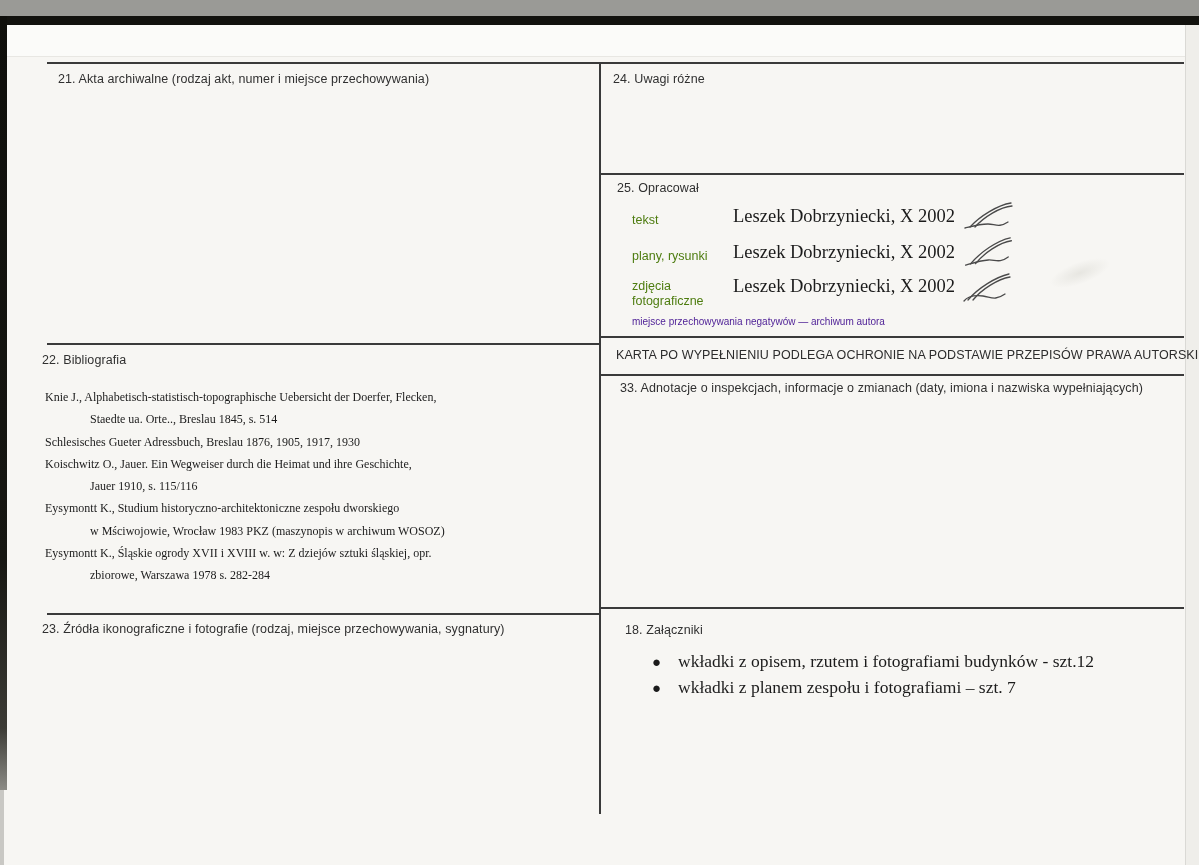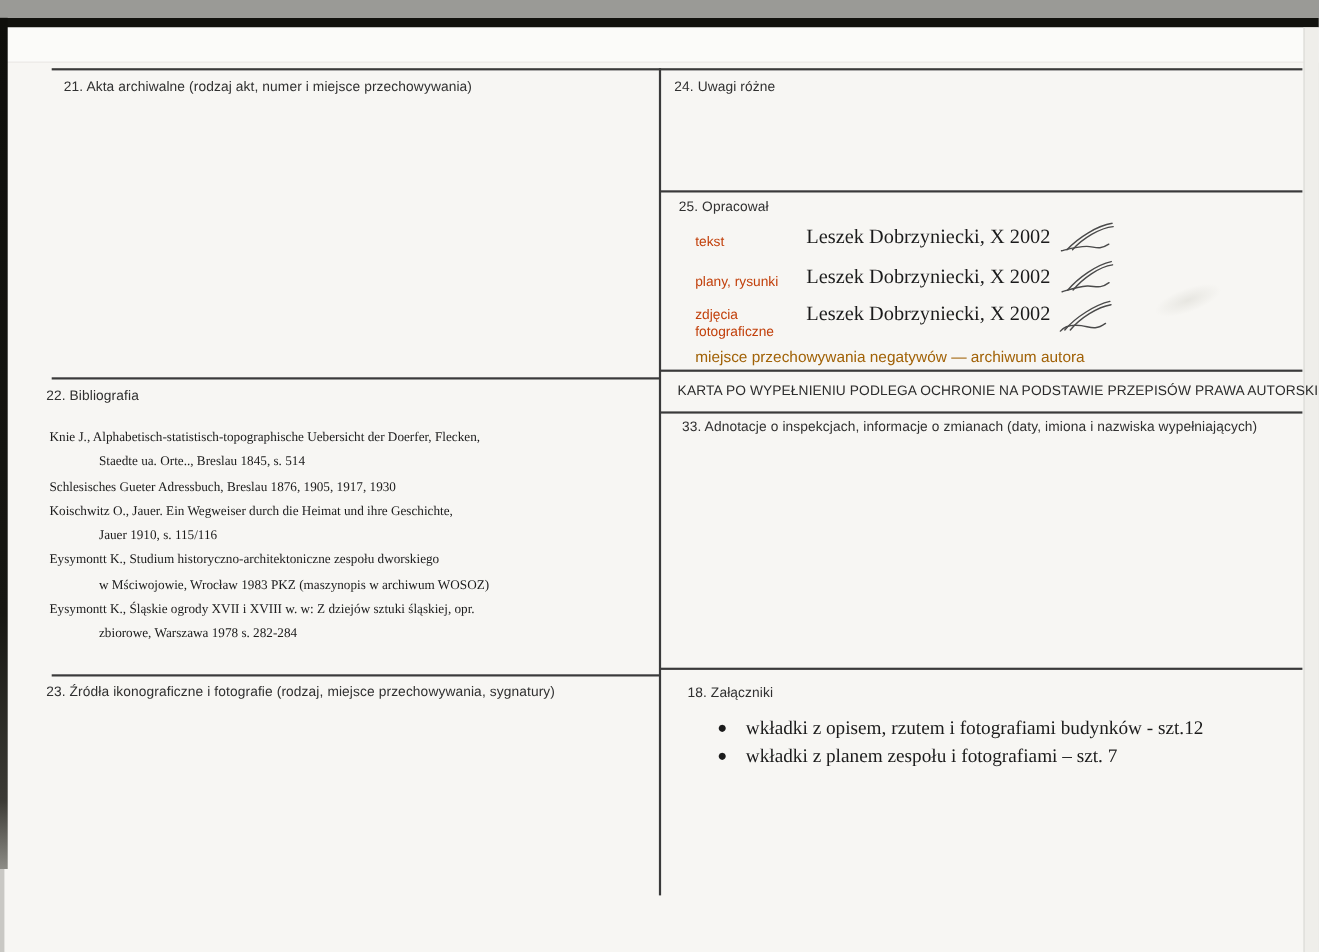--- a/index.html
+++ b/index.html
@@ -27,24 +27,24 @@
   .l-right-kt{left:600px;top:320px;width:584px;height:2px;}
   .l-right-kb{left:600px;top:358px;width:584px;height:2px;}
   .l-right-27{left:600px;top:591px;width:584px;height:2px;}
   
   .sec-label{position:absolute;font-size:12.5px;color:#303030;white-space:nowrap;letter-spacing:.1px;}
   .serif{font-family:"Liberation Serif","DejaVu Serif",serif;color:#1b1b1b;}
   .biblio{position:absolute;left:45px;top:370px;font-size:12px;line-height:22.3px;}
   .biblio div{white-space:nowrap;}
   .biblio .indent{padding-left:45px;}
   .op-row{position:absolute;left:632px;display:flex;align-items:flex-start;}
-  .op-role{width:101px;font-size:12.5px;color:#c2410c;padding-top:7px;line-height:15px;}
+  .op-role{width:101px;font-size:12.5px;color:#4d7c0f;padding-top:7px;line-height:15px;}
   .op-value{font-size:18.5px;white-space:nowrap;}
   .op-sig{margin-left:6px;margin-top:-4px;}
-  .neg-note{position:absolute;left:632px;top:300px;font-size:14px;color:#a16207;white-space:nowrap;}
+  .neg-note{position:absolute;left:632px;top:300px;font-size:10px;color:#4c1d95;white-space:nowrap;}
   .karta{position:absolute;left:616px;top:332px;font-size:12.5px;color:#2c2c2c;white-space:nowrap;letter-spacing:.1px;}
   .attachments{position:absolute;left:652px;top:633px;font-size:17.5px;line-height:25px;}
   .attachments .li{display:flex;white-space:nowrap;}
   .bullet{width:26px;color:#1b1b1b;font-size:15px;padding-top:1px;}
 </style>
 </head>
 <body>
 
 <div class="scan">
 

